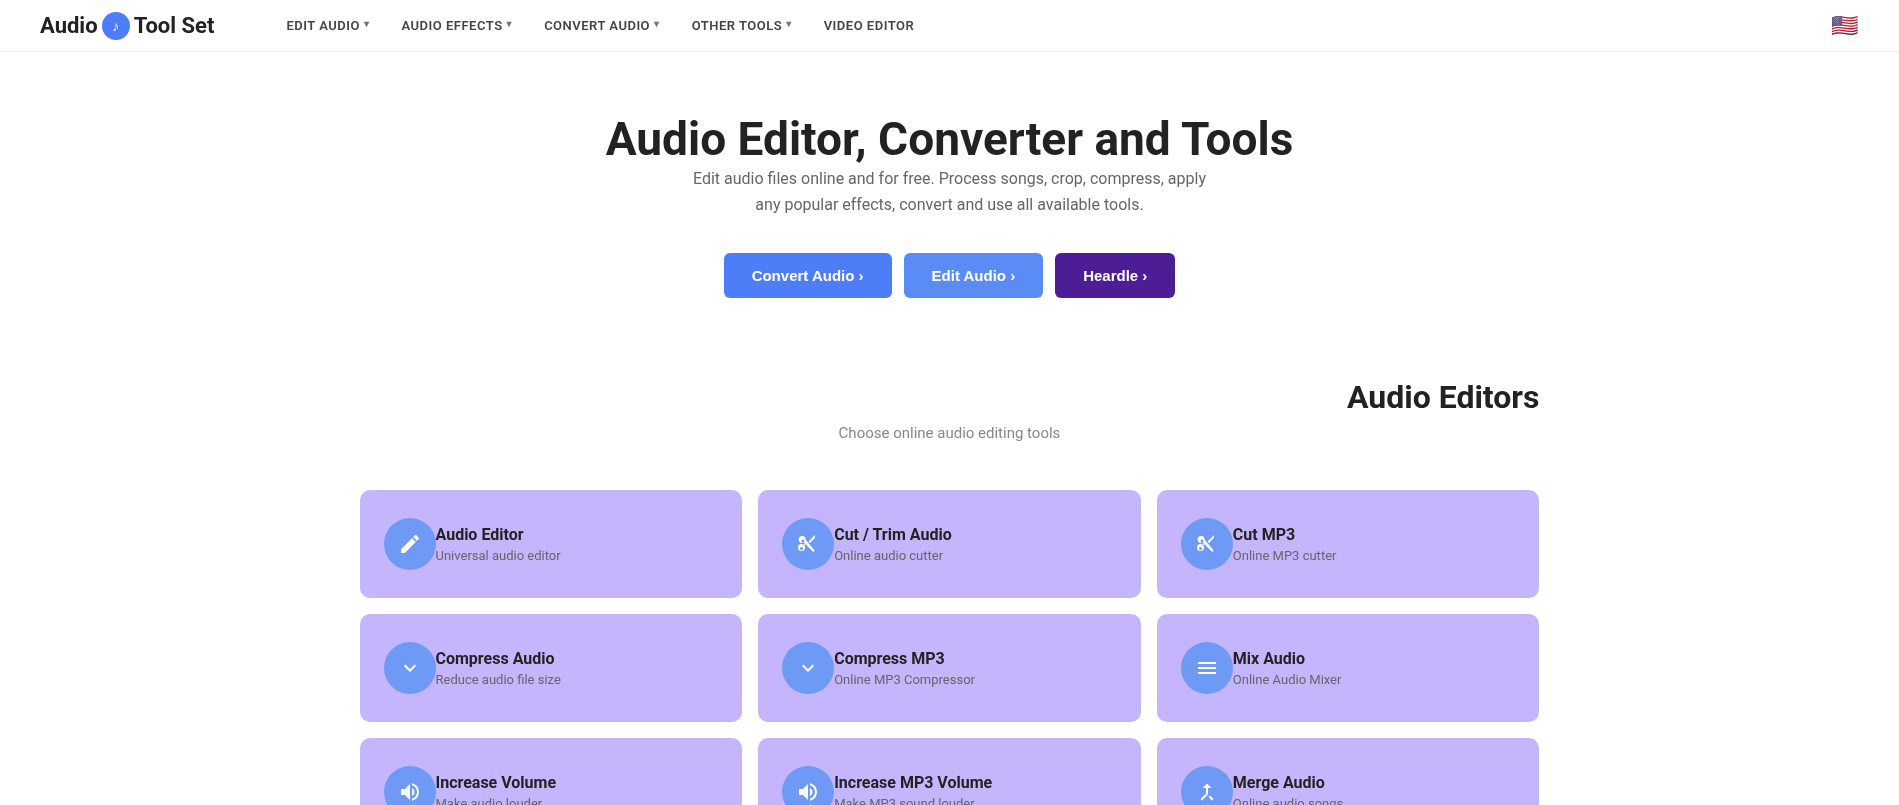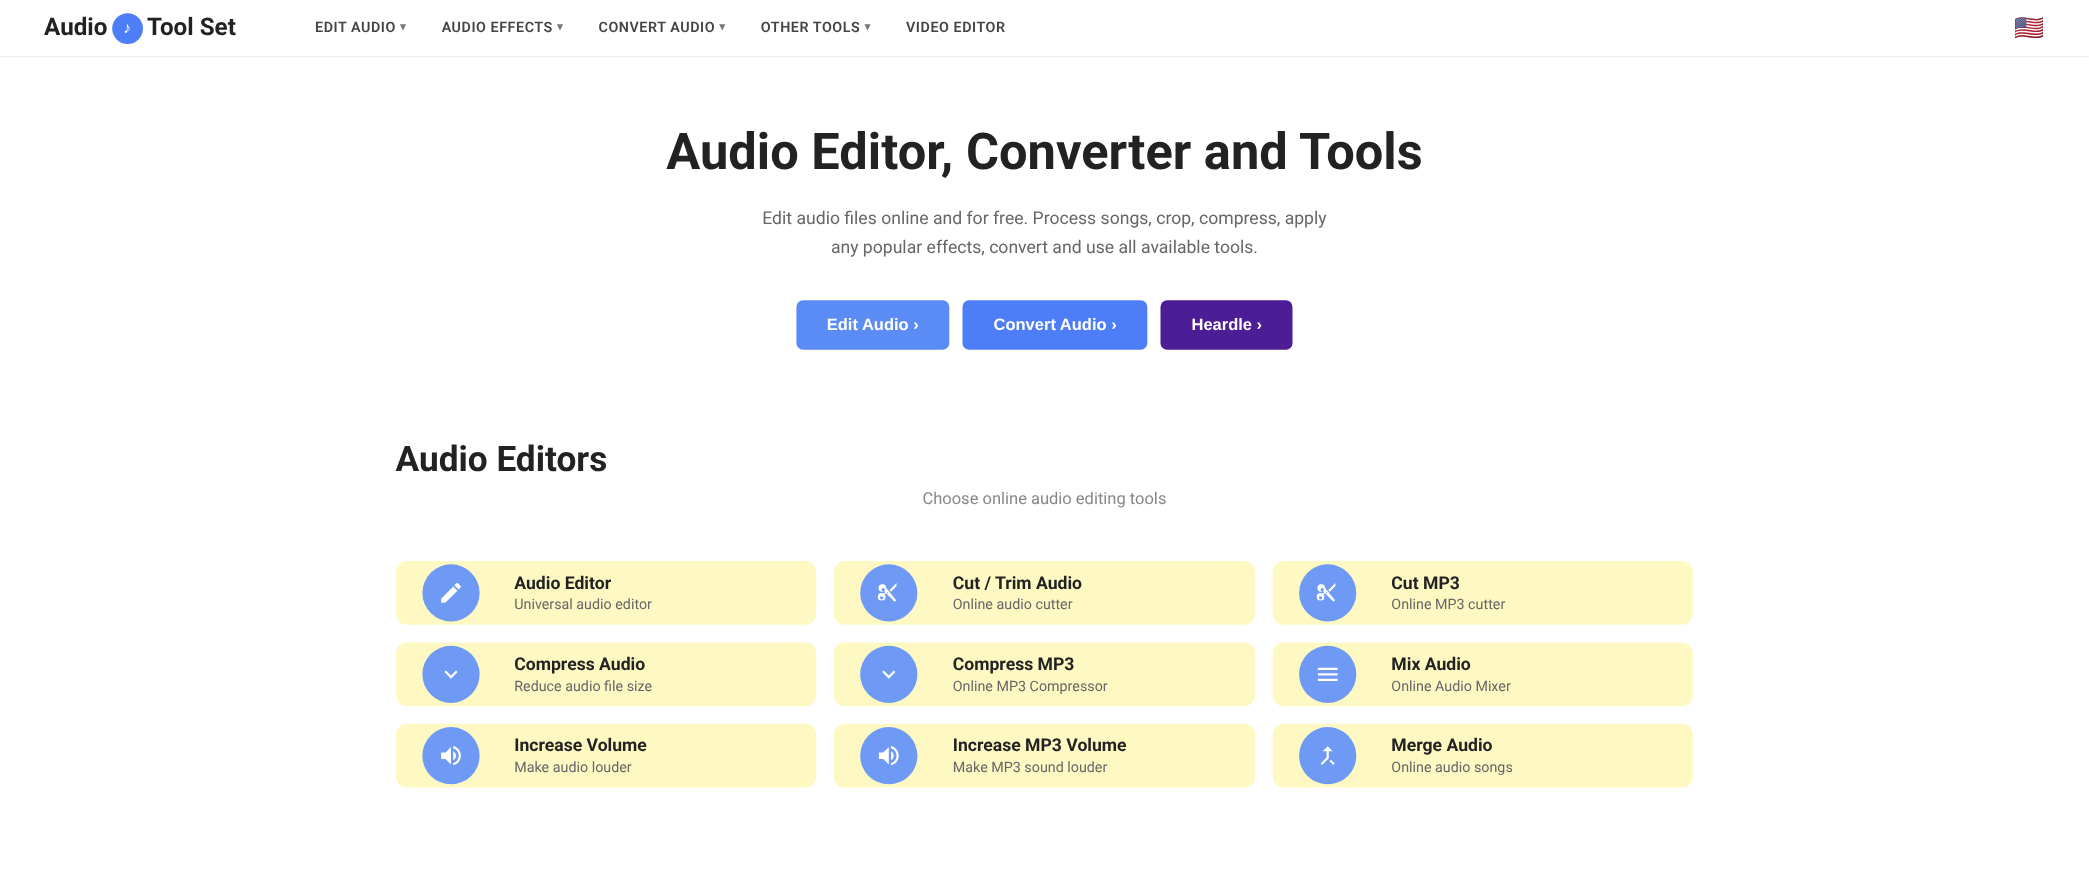--- a/index.html
+++ b/index.html
@@ -31,21 +31,21 @@
       border-radius: 4px; white-space: nowrap;
     }
     .nav-chevron { font-size: 10px; color: #777; }
     .nav-flag { margin-left: auto; font-size: 22px; cursor: pointer; }
 
     
     .hero {
       text-align: center; padding: 60px 20px 40px;
     }
     .hero-title {
-      font-size: 46px; font-weight: 700; color: #222; margin-bottom: 20px; text-align: center;
+      font-size: 46px; font-weight: 700; color: #222;  text-align: center;
     }
     .hero-subtitle {
       font-size: 16px; color: #666; max-width: 520px; margin: 0 auto 36px; line-height: 1.6;
     }
     .hero-buttons {
       display: flex; justify-content: center; gap: 12px;
     }
     .btn-primary {
       padding: 14px 28px; border-radius: 6px; border: none; cursor: pointer;
       font-size: 15px; font-weight: 600; color: #fff;
@@ -53,33 +53,33 @@
     .btn-edit { background: #5b8bf5; }
     .btn-convert { background: #4e7ef7; }
     .btn-heardle { background: #4c1d95; }
 
     
     .section {
       padding: 40px 60px 40px;
       max-width: 1300px; margin: 0 auto;
     }
     .section-title {
-      font-size: 32px; font-weight: 700; color: #222; text-align: left; margin-bottom: 8px;
+      font-size: 32px; font-weight: 700; color: #222; text-align: right; margin-bottom: 8px;
     }
     .section-subtitle {
       font-size: 15px; color: #888; text-align: center; margin-bottom: 48px;
     }
 
     
     .tools-grid {
       display: grid; grid-template-columns: repeat(3, 1fr); gap: 16px;
     }
     .tool-card {
-      display: flex; align-items: center; gap: 32px;
-      background: #fef9c3; border-radius: 10px; padding: 3px 24px;
+      display: flex; align-items: center; gap: 0;
+      background: #c4b5fd; border-radius: 10px; padding: 28px 24px;
       cursor: pointer; transition: background 0.2s;
     }
     .tool-icon-wrap {
       width: 52px; height: 52px; border-radius: 50%;
       background: #6e9af5; display: flex; align-items: center; justify-content: center;
       flex-shrink: 0;
     }
     .tool-icon-wrap svg { width: 24px; height: 24px; fill: #fff; }
     .tool-info {}
     .tool-name {
@@ -119,22 +119,22 @@
       <span>VIDEO EDITOR</span>
     </div>
   </div>
   <span class="nav-flag">🇺🇸</span>
 </nav>
 
 <section class="hero">
   <h1 class="hero-title">Audio Editor, Converter and Tools</h1>
   <p class="hero-subtitle">Edit audio files online and for free. Process songs, crop, compress, apply any popular effects, convert and use all available tools.</p>
   <div class="hero-buttons">
+    <button class="btn-primary btn-convert">Convert Audio ›</button>
     <button class="btn-primary btn-edit">Edit Audio ›</button>
-    <button class="btn-primary btn-convert">Convert Audio ›</button>
     <button class="btn-primary btn-heardle">Heardle ›</button>
   </div>
 </section>
 
 <div class="section">
   <h2 class="section-title">Audio Editors</h2>
   <p class="section-subtitle">Choose online audio editing tools</p>
   <div class="tools-grid" id="tools-grid">
 
   <div class="tool-card">

